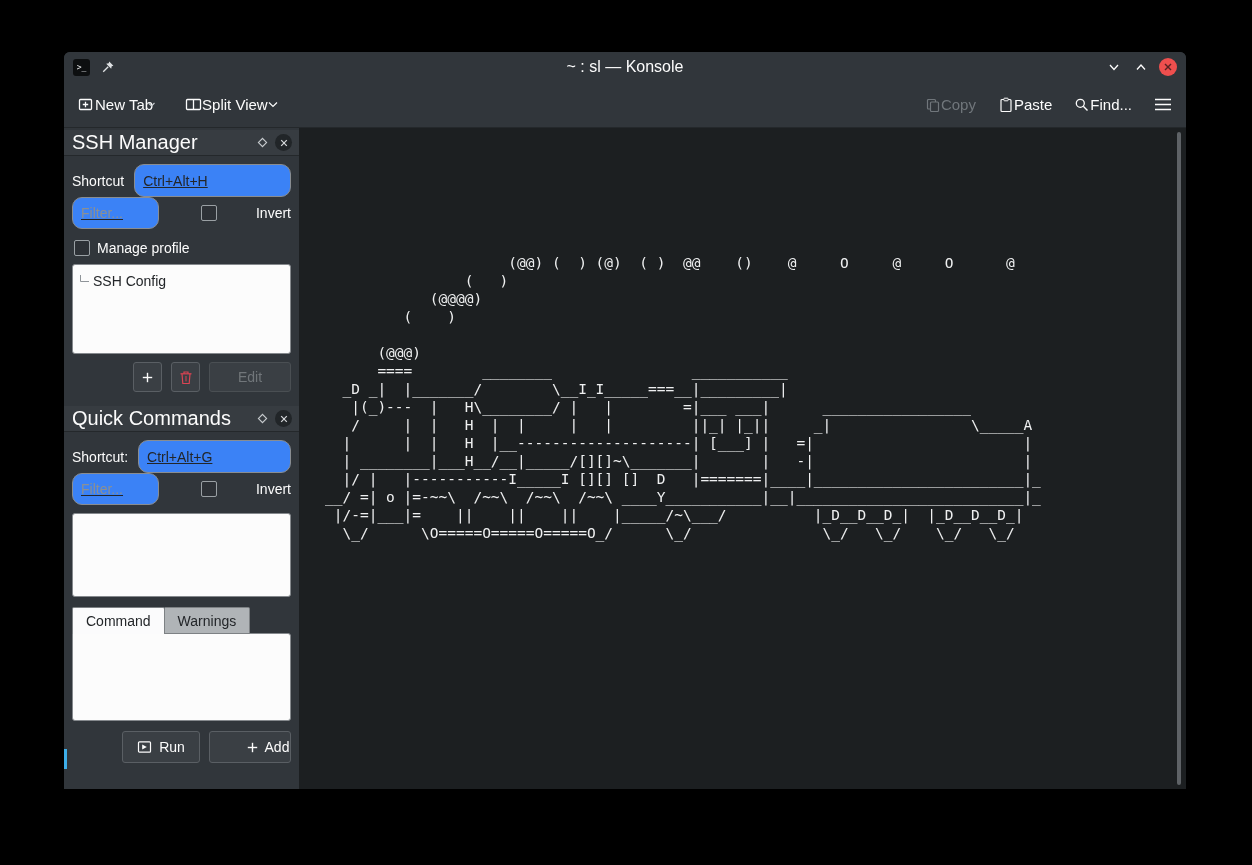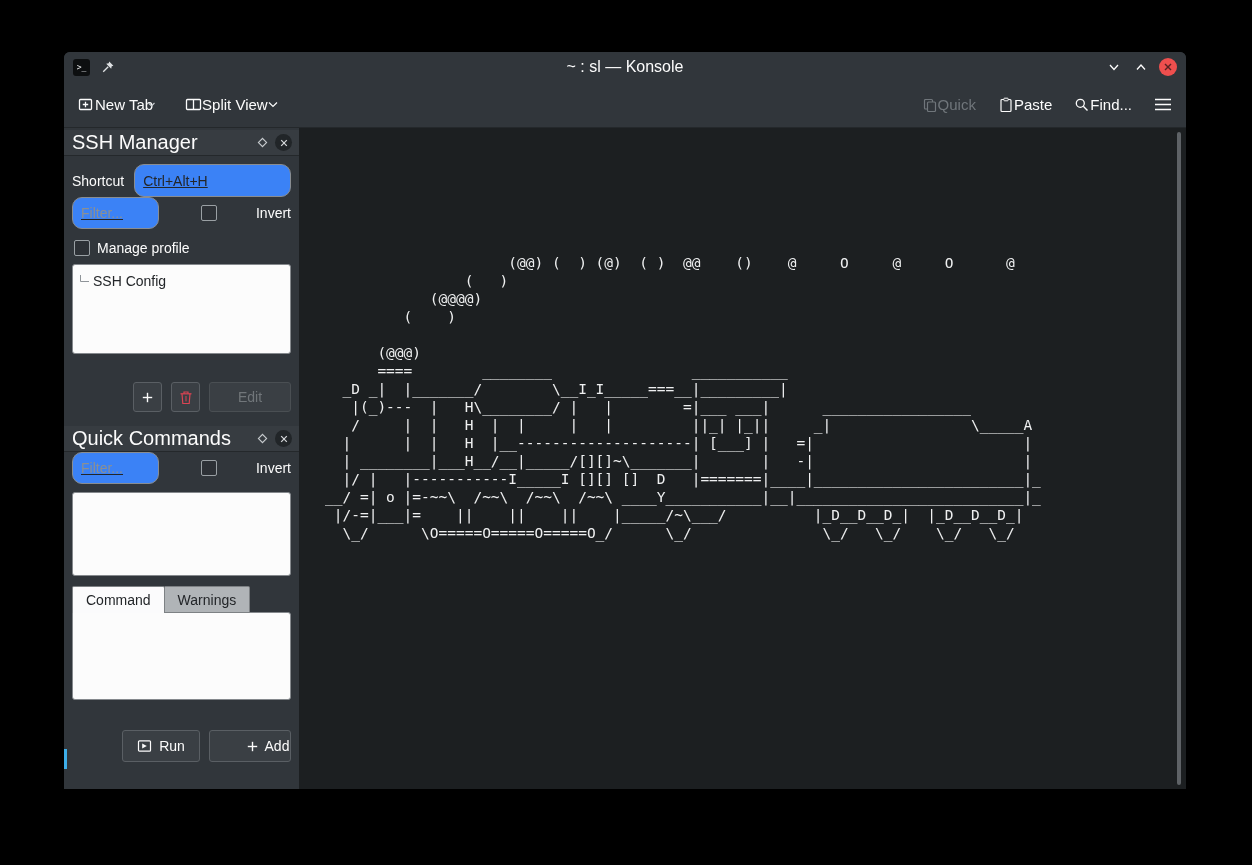--- a/index.html
+++ b/index.html
@@ -127,21 +127,20 @@
   .tree-item { display: flex; align-items: center; height: 22px; color: #232629; font-size: 14px; }
   .btn-row { display: flex; justify-content: flex-end; gap: 9px; margin-top: 8px; flex: none; }
   .btn {
     height: 30px;
     background: #3a3f44;
     border: 1px solid #5a5f64;
     border-radius: 3px;
     color: #fcfcfc; font-size: 14px;
     display: flex; align-items: center; justify-content: center;
     gap: 7px;
-    margin-top: 20px;
   }
   .btn.sq { width: 29px; }
   .btn.edit { width: 82px; color: #71767a; border-color: #4a4f53; }
   .btn.run { width: 78px; height: 32px; }
   .btn.add-cmd { width: 82px; height: 32px; padding-left: 36px; }
   .qc-btn-row { margin-top: 10px; }
   
   .tabs { display: flex; margin-top: 10px; flex: none; position: relative; z-index: 2; }
   .tab {
     height: 27px; padding: 0 13px;
@@ -249,21 +248,21 @@
       </span>
     </div>
     <div class="toolbar-spacer"></div>
     <div class="tool-btn right disabled">
       <span>
         <svg width="16" height="16" viewBox="0 0 16 16">
           <rect x="2.5" y="2.5" width="8" height="9.5" rx="1" fill="none" stroke="#70767b" stroke-width="1.2"></rect>
           <rect x="5.5" y="5" width="8" height="9.5" rx="1" fill="#31363b" stroke="#70767b" stroke-width="1.2"></rect>
         </svg>
       </span>
-      <span>Quick</span>
+      <span>Copy</span>
     </div>
     <div class="tool-btn right">
       <span>
         <svg width="16" height="16" viewBox="0 0 16 16">
           <rect x="3" y="2.5" width="10" height="12" rx="1" fill="none" stroke="#fcfcfc" stroke-width="1.2"></rect>
           <rect x="5.8" y="1.2" width="4.4" height="2.6" rx="0.8" fill="#31363b" stroke="#fcfcfc" stroke-width="1"></rect>
         </svg>
       </span>
       <span>Paste</span>
     </div>
@@ -365,20 +364,24 @@
           </span>
           <span class="panel-close">
             <svg width="8" height="8" viewBox="0 0 8 8">
               <line x1="1.2" y1="1.2" x2="6.8" y2="6.8" stroke="#d6d9db" stroke-width="1.2"></line>
               <line x1="6.8" y1="1.2" x2="1.2" y2="6.8" stroke="#d6d9db" stroke-width="1.2"></line>
             </svg>
           </span>
         </span>
       </div>
 
+      <div class="row shortcut-row">
+        <span class="lbl">Shortcut:</span>
+        <input class="text" type="text" value="Ctrl+Alt+G" style="">
+      </div>
 
       <div class="row filter-row">
         <input class="text" type="text" placeholder="Filter..." style="">
         <span class="checkbox"></span>
         <span class="lbl">Invert</span>
       </div>
 
       <div class="listbox qc-list"></div>
 
       <div class="tabs">

